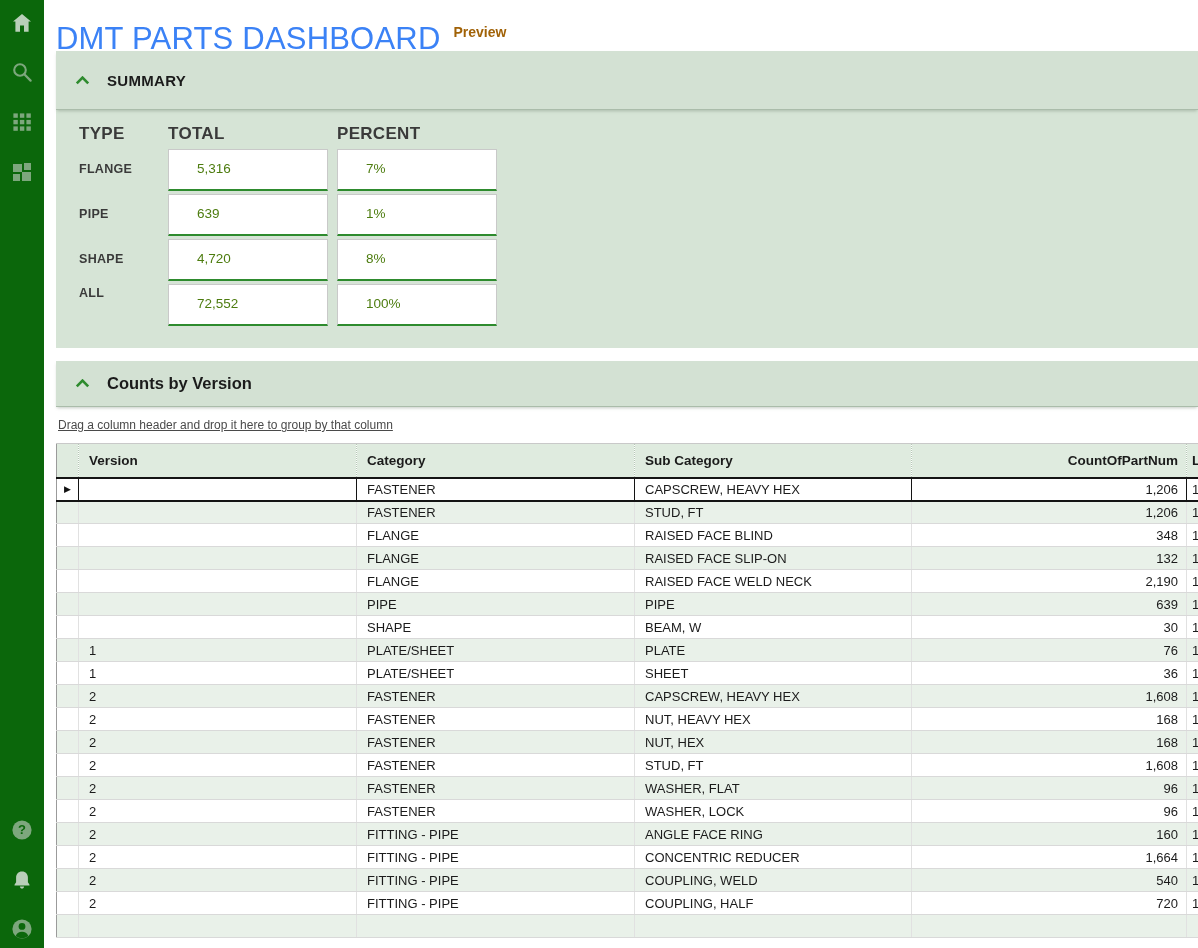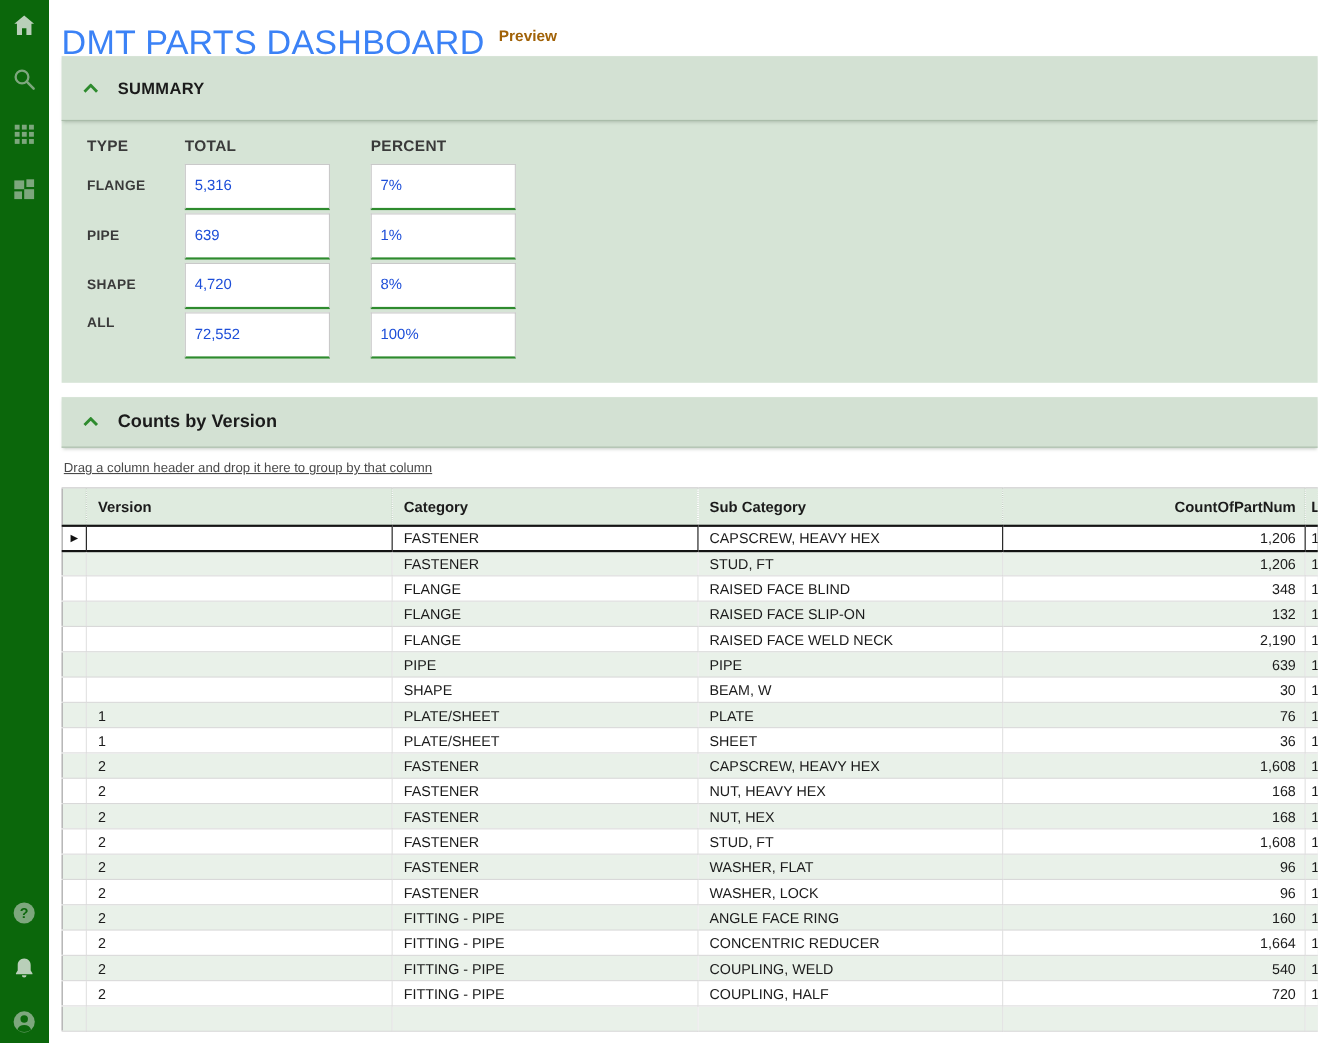--- a/index.html
+++ b/index.html
@@ -29,27 +29,27 @@
     height: 59px; background: #d3e1d3; display: flex; align-items: center;
     border-bottom: 1px solid #aabcaa; box-shadow: 0 2px 3px -1px rgba(90,110,90,.35);
     position: relative; z-index: 2; cursor: pointer;
   }
   .chev { margin-left: 19px; display: block; }
   .section-title { margin-left: 17px; font-weight: 700; font-size: 15px; color: #1b1b1b; letter-spacing: .3px; }
   .section-title.big { font-size: 16.5px; letter-spacing: 0; }
 
   .summary-card { margin-top: 14px; }
   .summary-body { position: relative; height: 238px; background: #d6e4d6; }
-  .sum-h { position: absolute; top: 14px; font-size: 14px; font-weight: 700; color: #3a3a3a; letter-spacing: .3px; }
+  .sum-h { position: absolute; top: 14px; font-size: 17px; font-weight: 700; color: #3a3a3a; letter-spacing: .3px; }
   .sum-h.c1 { left: 23px; } .sum-h.c2 { left: 112px; } .sum-h.c3 { left: 281px; }
   .sum-label { position: absolute; left: 23px; font-size: 12.5px; font-weight: 700; color: #3a3a3a; letter-spacing: .3px; }
   .sum-box {
-    position: absolute; width: 132px; height: 42px; background: #fff;
+    position: absolute; width: 160px; height: 42px; background: #fff;
     border: 1px solid #c9c9c9; border-bottom: 2px solid #2e8b2e;
-    font-size: 13.5px; color: #1d4ed8; line-height: 38px; padding-left: 8px;
+    font-size: 13.5px; color: #4d7c0f; line-height: 38px; padding-left: 28px;
     overflow: hidden; white-space: nowrap;
   }
   .bc1 { left: 112px; } .bc2 { left: 281px; }
   .r0 { top: 39px; } .r1 { top: 84px; } .r2 { top: 129px; } .r3 { top: 174px; }
   .lr0 { top: 52px; } .lr1 { top: 97px; } .lr2 { top: 142px; } .lr3 { top: 176px; }
 
   .gap { height: 13px; background: #fff; }
 
   .group-hint {
     height: 36px; background: #fff; display: flex; align-items: center;

